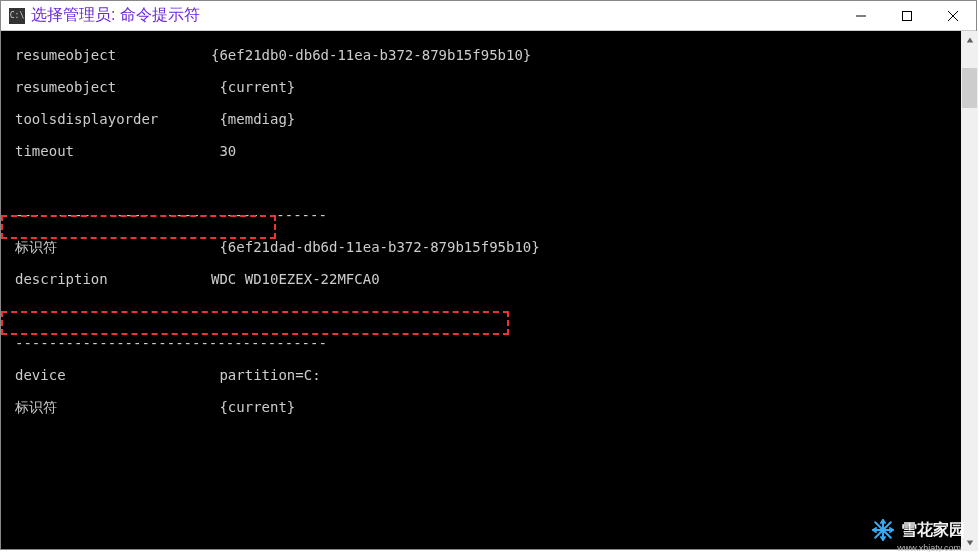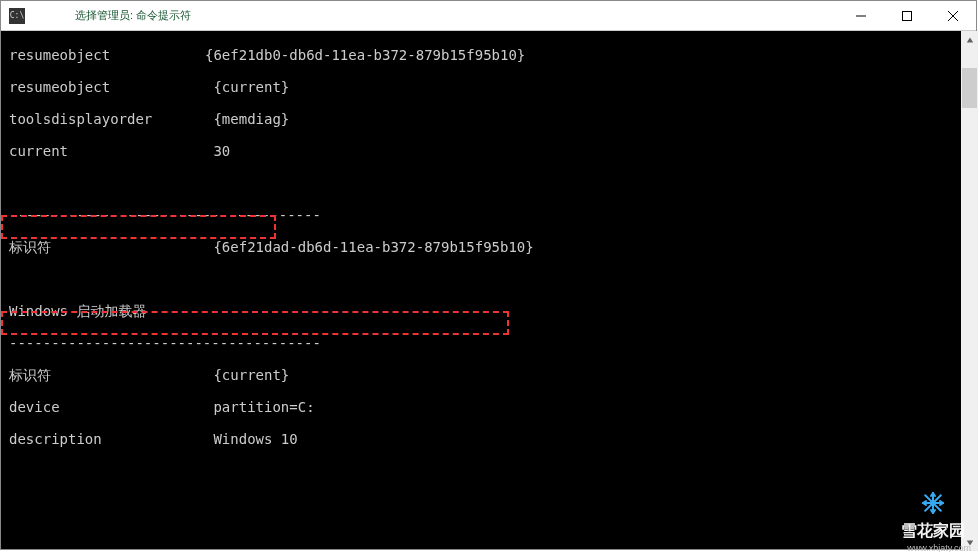--- a/index.html
+++ b/index.html
@@ -1,37 +1,37 @@
 <!DOCTYPE html>
 <html><head>
 <meta charset="utf-8">
 <style>
   * { margin: 0; padding: 0; box-sizing: border-box; }
   body { font-family: "Segoe UI", Tahoma, sans-serif; background: #fff; width: 979px; height: 552px; overflow: hidden; position: relative; }
   .window { border: 1px solid #888; width: 977px; height: 550px; display: flex; flex-direction: column; background: #000; }
   .titlebar { background: #fff; height: 30px; display: flex; align-items: center; border-bottom: 1px solid #ccc; }
   .title-icon { width: 16px; height: 16px; background: #333; margin: 0 6px 0 8px; display: inline-flex; align-items: center; justify-content: center; font-size: 8px; color: #ccc; font-family: monospace; }
-  .title-text { font-size: 11px; color: #14532d; flex: 0 0 auto; margin-left: 44px; }
+  .title-text { font-size: 16px; color: #6d28d9; flex: 0 0 auto; }
   .title-spacer { flex: 1; }
   .winbtn { width: 46px; height: 30px; display: flex; align-items: center; justify-content: center; }
   .winbtn svg { width: 10px; height: 10px; }
-  .console { flex: 1; background: #000; color: #ccc; font-family: "NSimSun","SimSun","Consolas",monospace; font-size: 14px; line-height: 16px; padding: 0 8px; position: relative; overflow: hidden; white-space: pre; }
+  .console { flex: 1; background: #000; color: #ccc; font-family: "NSimSun","SimSun","Consolas",monospace; font-size: 14px; line-height: 16px; padding: 0 14px; position: relative; overflow: hidden; white-space: pre; }
   .scrollbar-right { position: absolute; right: 1px; top: 31px; bottom: 1px; width: 17px; background: #f0f0f0; }
   .sb-btn { width: 17px; height: 17px; background: #f0f0f0; display: flex; align-items: center; justify-content: center; }
   .sb-btn svg { width: 8px; height: 8px; fill: #606060; }
   .sb-track { position: absolute; top: 17px; bottom: 17px; left: 0; right: 0; background: #f0f0f0; }
   .sb-thumb { position: absolute; left: 1px; right: 1px; top: 20px; height: 40px; background: #cdcdcd; }
   .sb-btn.bottom { position: absolute; bottom: 0; }
   .line { display: block; height: 16px; }
   .k { display: inline-block; width: 196px; }
   .hl-box1 { position: absolute; border: 2px dashed #e33; pointer-events: none; }
   .hl-box2 { position: absolute; border: 2px dashed #e33; pointer-events: none; }
-  .watermark { position: absolute; right: 14px; bottom: 10px; display: flex; align-items: center; gap: 6px; color: #fff; font-family: "Microsoft YaHei",sans-serif; font-size: 16px; font-weight: bold; opacity: 0.95; flex-direction: column; }
+  .watermark { position: absolute; right: 14px; bottom: 10px; display: flex; align-items: center; gap: 6px; color: #fff; font-family: "Microsoft YaHei",sans-serif; font-size: 16px; font-weight: bold; opacity: 0.95; }
   .snow { width: 24px; height: 24px; }
-  .wm-url { position: absolute; right: 8px; bottom: -1px; font-size: 9px; color: #bbb; font-family: Arial,sans-serif; }
+  .wm-url { position: absolute; right: 18px; bottom: -1px; font-size: 9px; color: #bbb; font-family: Arial,sans-serif; }
 </style>
 </head>
 <body>
 
 <div class="window">
   <div class="titlebar">
     <span class="title-icon">C:\</span>
     <span class="title-text">选择管理员: 命令提示符</span>
     <span class="title-spacer"></span>
     <div class="winbtn">
@@ -49,30 +49,29 @@
           <line x1="0" y1="0" x2="10" y2="10" stroke="#000" stroke-width="1"></line>
           <line x1="10" y1="0" x2="0" y2="10" stroke="#000" stroke-width="1"></line>
         </svg>
       </div>
   </div>
 
   <div class="console">
 <span class="line"><span class="k">resumeobject</span><span>{6ef21db0-db6d-11ea-b372-879b15f95b10}</span></span>
 <span class="line"><span class="k">resumeobject</span><span> {current}</span></span>
 <span class="line"><span class="k">toolsdisplayorder</span><span> {memdiag}</span></span>
-<span class="line"><span class="k">current</span><span> 30</span></span>
+<span class="line"><span class="k">timeout</span><span> 30</span></span>
 <span class="line"></span>
 <span class="line">-------------------------------------</span>
 <span class="line"><span class="k">标识符</span><span> {6ef21dad-db6d-11ea-b372-879b15f95b10}</span></span>
+<span class="line"><span class="k">description</span><span>WDC WD10EZEX-22MFCA0</span></span>
 <span class="line"></span>
-<span class="line">Windows 启动加载器</span>
 <span class="line">-------------------------------------</span>
+<span class="line"><span class="k">device</span><span> partition=C:</span></span>
 <span class="line"><span class="k">标识符</span><span> {current}</span></span>
-<span class="line"><span class="k">device</span><span> partition=C:</span></span>
-<span class="line"><span class="k">description</span><span> Windows 10</span></span>
 
 
 
 
 
 
 
 
 
 

